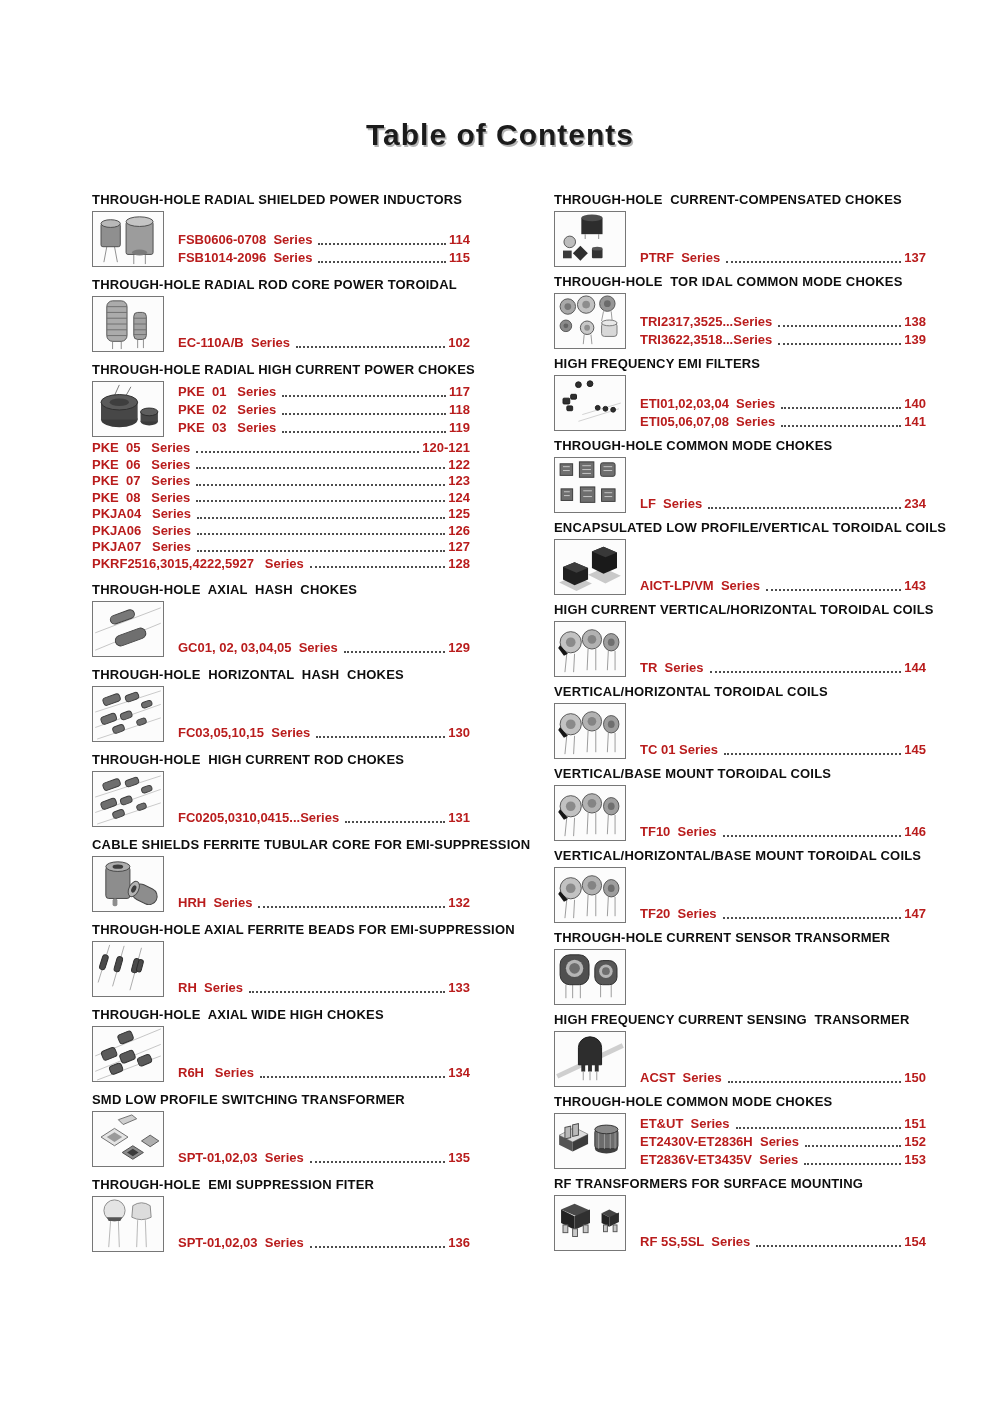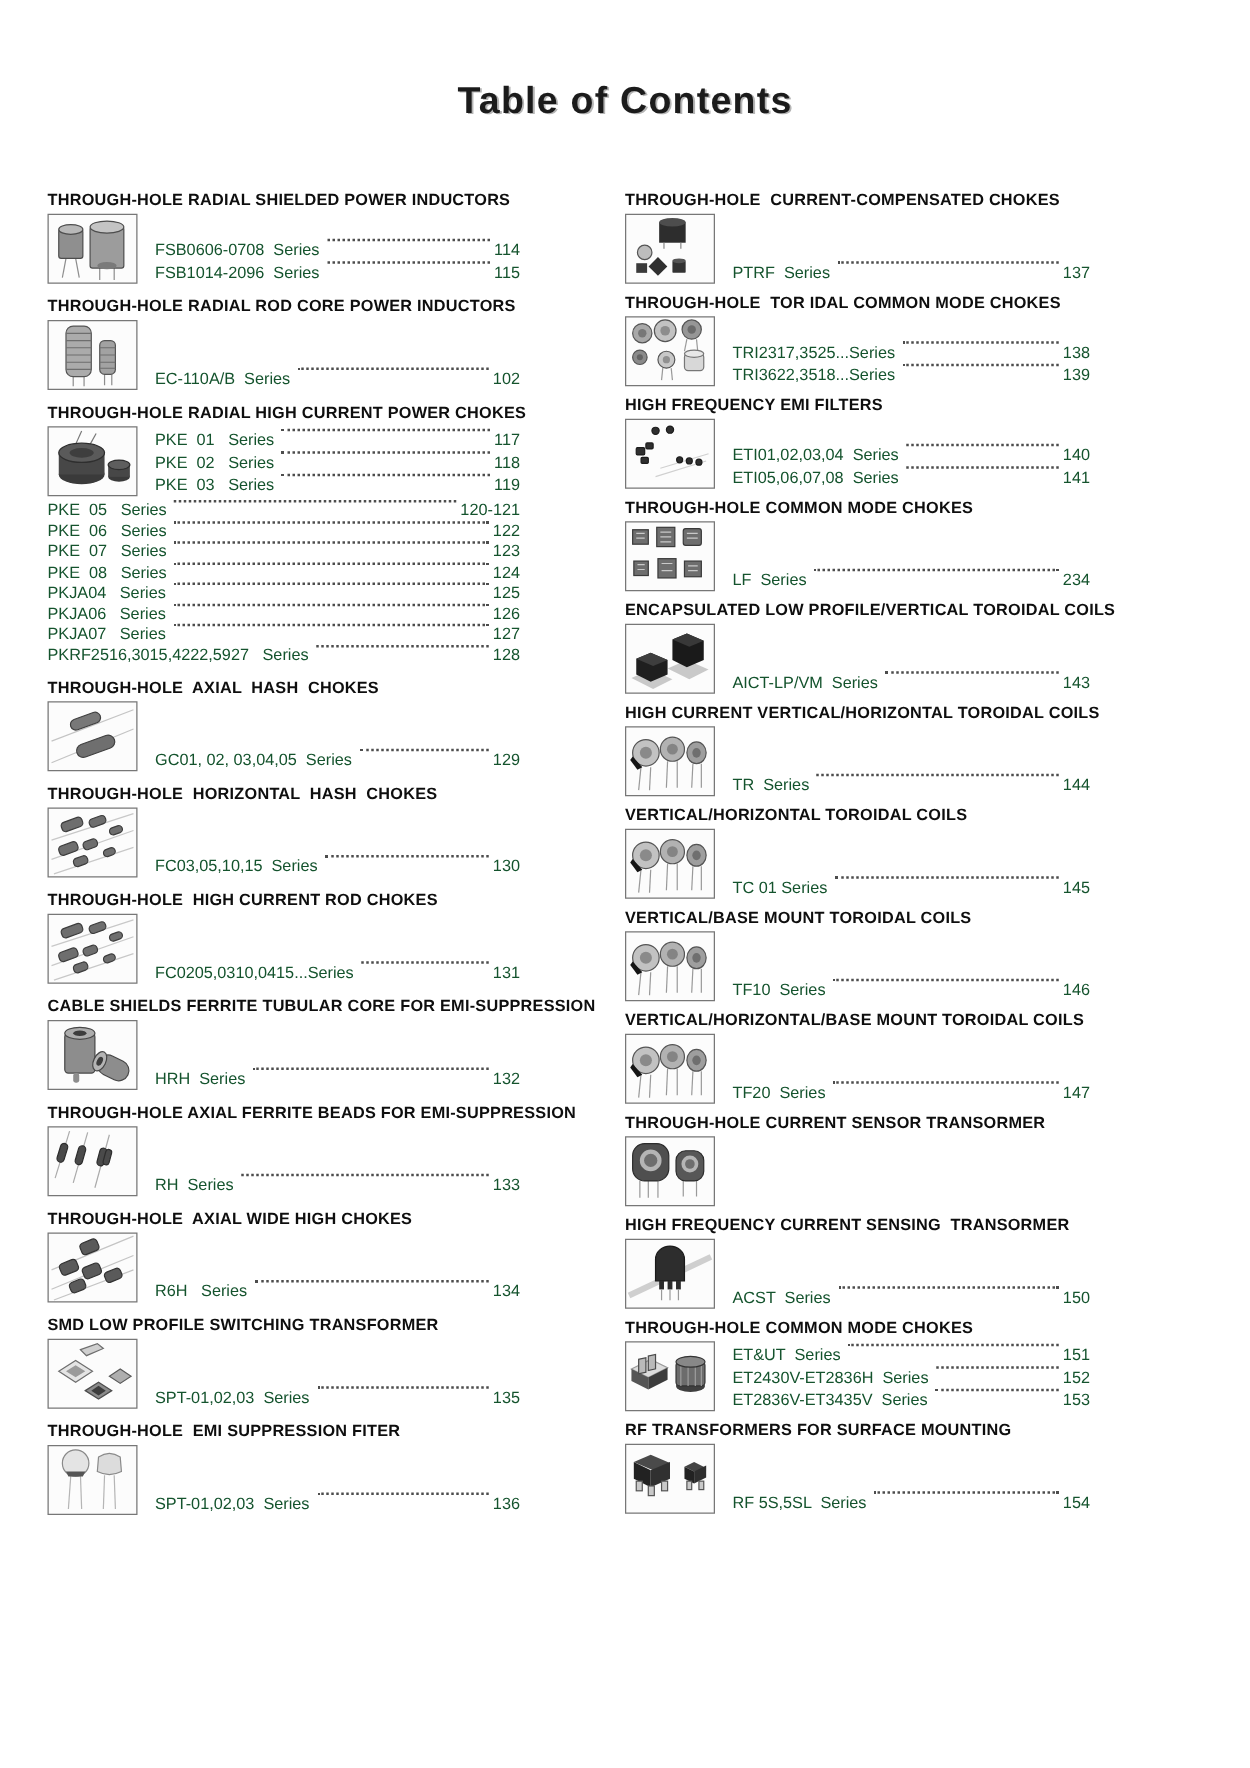--- a/index.html
+++ b/index.html
@@ -1,32 +1,32 @@
 <!DOCTYPE html>
 <html><head>
 <meta charset="utf-8">
 <style>
   html,body{margin:0;padding:0;background:#fff;}
   body{width:1000px;height:1414px;font-family:"Liberation Sans",sans-serif;color:#222;}
   .page{position:relative;width:1000px;height:1414px;overflow:hidden;background:#fff;}
-  .title{margin:0;padding-top:64px;text-align:center;font-size:30px;font-weight:bold;
+  .title{margin:0;padding-top:118px;text-align:center;font-size:30px;font-weight:bold;
          letter-spacing:1px;color:#1b1b1b;text-shadow:1.5px 1.5px 0 #b5b5b5;}
-  .columns{display:flex;margin-top:54px;padding-left:38px;align-items:flex-start;}
+  .columns{display:flex;margin-top:40px;padding-left:92px;align-items:flex-start;}
   .col{width:378px;flex:none;}
   .col.right{width:372px;margin-left:84px;}
   .toc-section{margin-bottom:10px;}
   .col.right .toc-section{margin-bottom:7px;}
   .sec-heading{font-size:13px;font-weight:bold;white-space:pre;margin:0 0 4px;color:#0e0e0e;
                letter-spacing:0.2px;}
   .sec-body{display:flex;}
   .thumb{width:72px;height:56px;border:1px solid #777;background:#fcfcfc;flex:none;display:block;
          box-sizing:border-box;}
   .thumb svg{width:100%;height:100%;display:block;}
   .entries.side{flex:1;display:flex;flex-direction:column;justify-content:flex-end;margin-left:14px;min-width:0;}
-  .entry{display:flex;align-items:flex-start;font-size:13px;line-height:18px;color:#14532d;}
+  .entry{display:flex;align-items:flex-end;font-size:13px;line-height:18px;color:#b91c1c;font-weight:bold;}
   .lbl,.pg{white-space:pre;}
   .leader{flex:1;border-bottom:2px dotted #4d4d4d;margin:0 3px 4px 6px;min-width:10px;}
   .entries.wide{margin-top:3px;}
   .entries.wide .entry{line-height:16.5px;}
 </style>
 </head>
 <body>
 
 <div class="page">
   <h1 class="title">Table of Contents</h1>
@@ -59,21 +59,21 @@
               <div class="entry">
     <span class="lbl">FSB1014-2096  Series</span>
     <span class="leader"></span>
     <span class="pg">115</span>
   </div>
             </div>
     </div>
 
   </section>
         <section class="toc-section">
-    <h2 class="sec-heading">THROUGH-HOLE RADIAL ROD CORE POWER INDUCTORS</h2>
+    <h2 class="sec-heading">THROUGH-HOLE RADIAL ROD CORE POWER TOROIDAL</h2>
     <div class="sec-body">
       <span class="thumb">
               <svg viewBox="0 0 72 56">
                 <g stroke="#8d8d8d">
                   <line x1="20" y1="46" x2="20" y2="54"></line>
                   <line x1="29" y1="46" x2="29" y2="54"></line>
                   <line x1="46" y1="44" x2="46" y2="53"></line>
                   <line x1="52" y1="44" x2="52" y2="53"></line>
                 </g>
                 <rect x="14" y="4" width="21" height="42" rx="6" fill="#ababab" stroke="#555"></rect>

